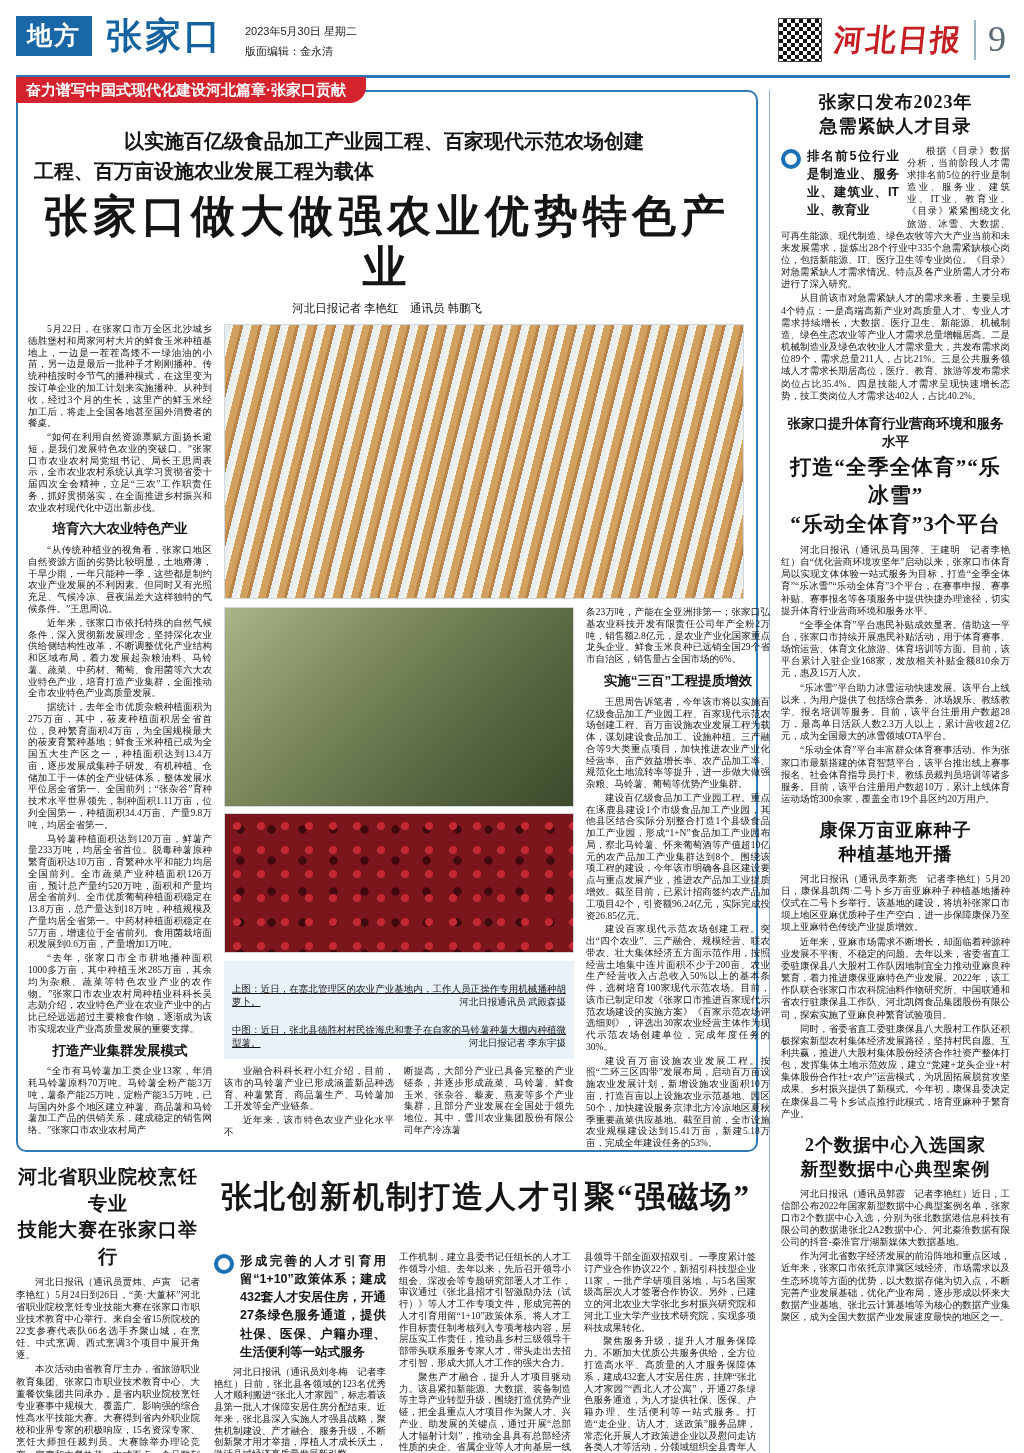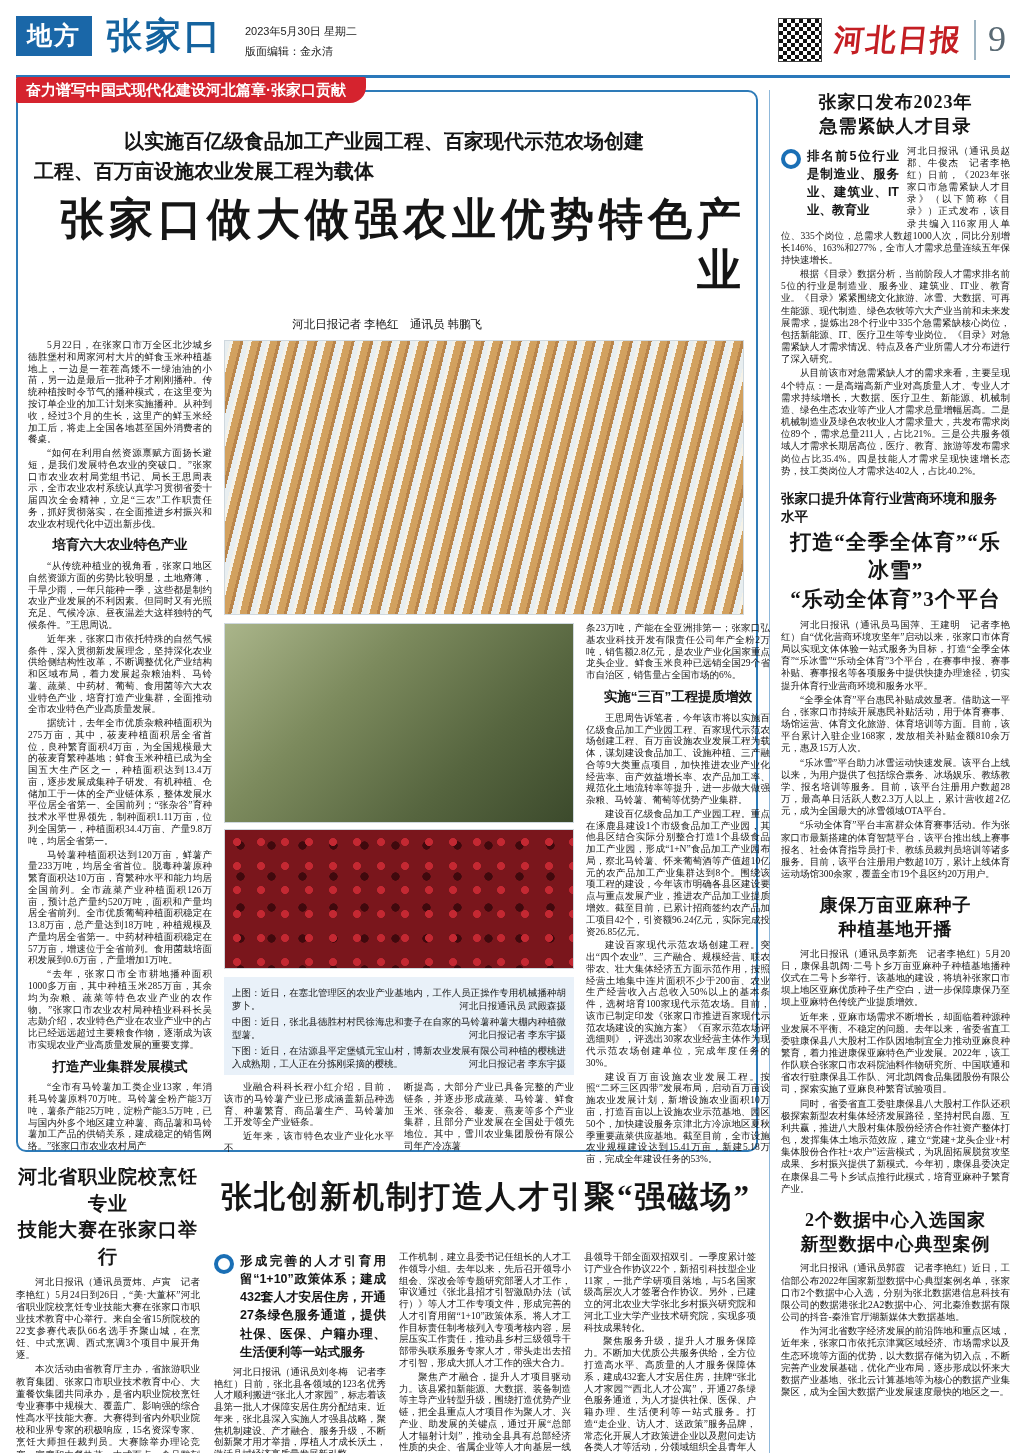--- a/index.html
+++ b/index.html
@@ -24,50 +24,50 @@
   .leftzone{width:742px;flex:none;}
   .v-rule{width:1px;background:#8fb8da;margin:0 11px;flex:none;}
   .sidebar{flex:1;overflow:hidden;height:1360px;}
   
   .main-box{border:2px solid #2e7bb8;border-radius:10px;position:relative;padding:20px 10px 6px;height:1062px;box-sizing:border-box;}
   .badge{position:absolute;top:-15px;left:-2px;background:#d5232e;color:#fff;
          font-family:"Liberation Sans",sans-serif;font-weight:bold;font-size:15px;
          padding:5px 20px 6px 10px;border-radius:2px 2px 16px 2px;line-height:1;}
   .subtitle{font-family:"Liberation Sans",sans-serif;font-weight:bold;font-size:20px;line-height:1.5;margin:14px 6px 0;}
   .subtitle .l1{text-indent:4.5em;}
-  .m-title{font-family:Liberation Sans, sans-serif;font-weight:bold;font-size:44px;letter-spacing:5px;
-           text-align:right;margin:8px 0 22px;line-height:1.15;}
+  .m-title{font-family:Liberation Mono, monospace;font-weight:bold;font-size:44px;letter-spacing:5px;
+           text-align:center;margin:8px 0 6px;line-height:1.15;}
   .byline{text-align:center;font-size:11.5px;margin:2px 0 8px;color:#111;}
   .m-body{display:flex;gap:12px;}
   .c1{width:184px;flex:none;height:856px;overflow:hidden;}
   .news{font-size:9.5px;line-height:1.24;text-align:justify;}
   .news p{margin:0 0 2px;text-indent:2em;}
   .sec-h{font-family:"Liberation Sans",sans-serif;font-weight:bold;font-size:13.5px;text-align:center;margin:7px 0;}
   .midwrap{width:546px;flex:none;}
   .photo{border:1px solid #cfd8de;box-sizing:border-box;}
   .ph-aerial{width:520px;height:275px;margin-bottom:8px;
      background:#cf9d5c;
      background-image:repeating-linear-gradient(104deg,#e8eef0 0 5px,#f5f2e8 5px 8px,#d2a15f 8px 15px,#b9854b 15px 18px);}
   .mid-row{display:flex;gap:12px;}
   .photo-col{width:350px;flex:none;}
   .ph-green{width:350px;height:200px;margin-bottom:6px;
      background:linear-gradient(135deg,#aab58a 0%,#7c8a5d 35%,#56653f 70%,#3c4a2c 100%);}
   .ph-cherry{width:350px;height:140px;margin-bottom:8px;background-color:#7a161c;
      background-image:radial-gradient(circle,#c42832 22%,rgba(0,0,0,0) 24%),radial-gradient(circle,#40090d 18%,rgba(0,0,0,0) 20%);
      background-size:24px 24px,31px 31px;}
   .cap-box{background:#e9f1f9;padding:6px 8px;height:86px;overflow:hidden;font-size:9.5px;line-height:1.32;margin-bottom:7px;}
-  .cap-box p{margin:4px 0 1px;text-align:justify;}
+  .cap-box p{margin:16px 0 1px;text-align:justify;text-decoration:underline;}
   .credit{float:right;color:#222;}
   .c23{display:flex;gap:10px;height:112px;overflow:hidden;}
   .c23 > div{width:170px;}
   .c4{width:184px;flex:none;height:565px;overflow:hidden;}
   
   .sb-art{margin-bottom:13px;}
   .sb-t{font-weight:bold;font-size:18px;text-align:center;line-height:1.35;letter-spacing:1px;}
-  .kicker{font-family:"Liberation Sans",sans-serif;font-weight:bold;font-size:13.5px;text-align:left;margin-bottom:2px;}
+  .kicker{font-family:"Liberation Sans",sans-serif;font-weight:bold;font-size:13.5px;text-align:center;margin-bottom:2px;}
   .sb-body{margin-top:6px;font-size:9.5px;line-height:1.28;text-align:justify;}
   .sb-body p{margin:0 0 2px;text-indent:2em;}
   .lead-float{float:left;width:118px;margin:2px 8px 2px 0;display:flex;gap:6px;}
   .dot{width:12px;height:12px;border:4px solid #1a6fb5;border-radius:50%;background:#fff;flex:none;margin-top:2px;}
   .lead-txt{font-family:"Liberation Sans",sans-serif;font-weight:bold;font-size:12.5px;line-height:1.45;text-align:justify;}
   
   .strip{display:flex;margin-top:12px;height:296px;overflow:hidden;}
   .bl{width:184px;flex:none;margin-right:14px;}
   .bl-t{font-weight:bold;font-size:19px;text-align:center;line-height:1.4;letter-spacing:1px;}
   .bm{flex:1;}
@@ -202,21 +202,20 @@
     <div class="sb-art">
       <div class="sb-t">
         <div>张家口发布2023年</div>
         <div>急需紧缺人才目录</div>
       </div>
       <div class="sb-body">
         <div class="lead-float">
           <span class="dot"></span>
           <span class="lead-txt">排名前5位行业是制造业、服务业、建筑业、IT业、教育业</span>
         </div>
-        <p style="text-indent:0">河北日报讯（通讯员赵郡、牛俊杰　记者李艳红）日前，《2023年张家口市急需紧缺人才目录》（以下简称《目录》）正式发布，该目录共编入116家用人单位、335个岗位，总需求人数超1000人次，同比分别增长146%、163%和277%，全市人才需求总量连续五年保持快速增长。</p>
         <p>根据《目录》数据分析，当前阶段人才需求排名前5位的行业是制造业、服务业、建筑业、IT业、教育业。《目录》紧紧围绕文化旅游、冰雪、大数据、可再生能源、现代制造、绿色农牧等六大产业当前和未来发展需求，提炼出28个行业中335个急需紧缺核心岗位，包括新能源、IT、医疗卫生等专业岗位。《目录》对急需紧缺人才需求情况、特点及各产业所需人才分布进行了深入研究。</p>
         <p>从目前该市对急需紧缺人才的需求来看，主要呈现4个特点：一是高端高新产业对高质量人才、专业人才需求持续增长，大数据、医疗卫生、新能源、机械制造、绿色生态农业等产业人才需求总量增幅居高。二是机械制造业及绿色农牧业人才需求量大，共发布需求岗位89个，需求总量211人，占比21%。三是公共服务领域人才需求长期居高位，医疗、教育、旅游等发布需求岗位占比35.4%。四是技能人才需求呈现快速增长态势，技工类岗位人才需求达402人，占比40.2%。</p>
       </div>
     </div>
 
     <div class="sb-art">
       <div class="kicker">张家口提升体育行业营商环境和服务水平</div>
       <div class="sb-t" style="font-size:21px">
         <div>打造“全季全体育”“乐冰雪”</div>
         <div class="sp">“乐动全体育”3个平台</div>

